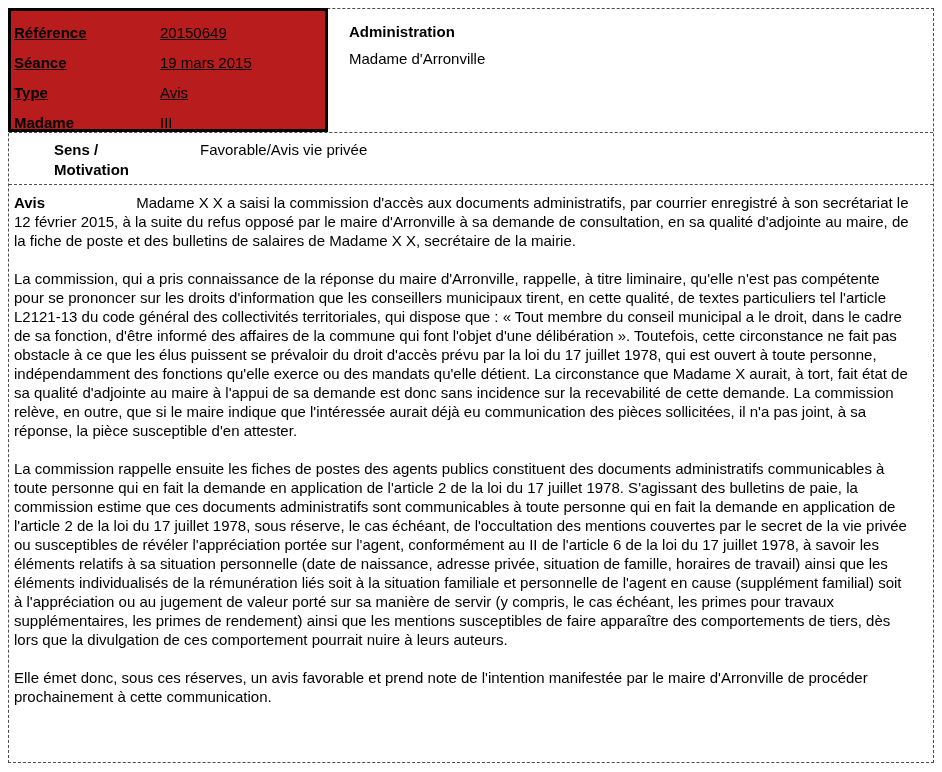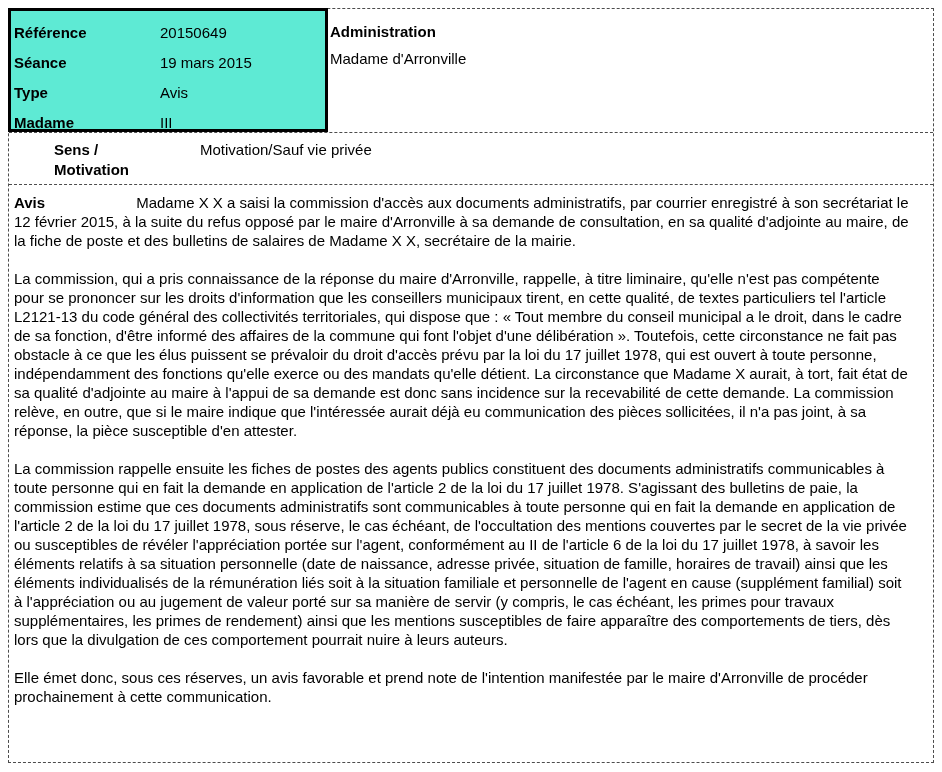--- a/index.html
+++ b/index.html
@@ -31,38 +31,39 @@
     display: flex;
     align-items: stretch;
   }
   .refbox {
     width: 320px;
     height: 124px;
     box-sizing: border-box;
     border: 3px solid #000000;
     margin: -1px 0 0 -1px;
     padding: 7px 0 0 3px;
-    background: #5eead4;
+    background: #b91c1c;
     flex: 0 0 auto;
+    text-decoration: underline;
   }
   .refrow {
     display: flex;
     height: 30px;
     line-height: 30px;
   }
   .reflabel {
     width: 146px;
     font-weight: bold;
   }
   .refvalue {
     flex: 1;
   }
   .admincell {
     flex: 1;
-    padding: 13px 8px 0 2px;
+    padding: 13px 8px 0 21px;
   }
   .adminheader {
     font-weight: bold;
     margin-bottom: 7px;
     line-height: 20px;
   }
   .adminvalue {
     line-height: 20px;
   }
   
@@ -134,21 +135,21 @@
     <div class="admincell">
       <div class="adminheader">Administration</div>
       <div class="adminvalue">Madame d'Arronville</div>
     </div>
 
   </div>
 
   <div class="row-sens">
     <div class="senslabel">Sens /
 Motivation</div>
-    <div class="sensvalue">Motivation/Sauf vie privée</div>
+    <div class="sensvalue">Favorable/Avis vie privée</div>
   </div>
 
   <div class="row-avis">
     <p class="para"><span class="avis-label">Avis</span><span class="tab"></span><span>Madame X X a saisi la commission d'accès aux documents administratifs, par courrier enregistré à son secrétariat le 12 février 2015, à la suite du refus opposé par le maire d'Arronville à sa demande de consultation, en sa qualité d'adjointe au maire, de la fiche de poste et des bulletins de salaires de Madame X X, secrétaire de la mairie.</span></p>
     <p class="para">La commission, qui a pris connaissance de la réponse du maire d'Arronville, rappelle, à titre liminaire, qu'elle n'est pas compétente pour se prononcer sur les droits d'information que les conseillers municipaux tirent, en cette qualité, de textes particuliers tel l'article L2121-13 du code général des collectivités territoriales, qui dispose que : « Tout membre du conseil municipal a le droit, dans le cadre de sa fonction, d'être informé des affaires de la commune qui font l'objet d'une délibération ». Toutefois, cette circonstance ne fait pas obstacle à ce que les élus puissent se prévaloir du droit d'accès prévu par la loi du 17 juillet 1978, qui est ouvert à toute personne, indépendamment des fonctions qu'elle exerce ou des mandats qu'elle détient. La circonstance que Madame X aurait, à tort, fait état de sa qualité d'adjointe au maire à l'appui de sa demande est donc sans incidence sur la recevabilité de cette demande. La commission relève, en outre, que si le maire indique que l'intéressée aurait déjà eu communication des pièces sollicitées, il n'a pas joint, à sa réponse, la pièce susceptible d'en attester.</p>
     <p class="para">La commission rappelle ensuite les fiches de postes des agents publics constituent des documents administratifs communicables à toute personne qui en fait la demande en application de l'article 2 de la loi du 17 juillet 1978. S'agissant des bulletins de paie, la commission estime que ces documents administratifs sont communicables à toute personne qui en fait la demande en application de l'article 2 de la loi du 17 juillet 1978, sous réserve, le cas échéant, de l'occultation des mentions couvertes par le secret de la vie privée ou susceptibles de révéler l'appréciation portée sur l'agent, conformément au II de l'article 6 de la loi du 17 juillet 1978, à savoir les éléments relatifs à sa situation personnelle (date de naissance, adresse privée, situation de famille, horaires de travail) ainsi que les éléments individualisés de la rémunération liés soit à la situation familiale et personnelle de l'agent en cause (supplément familial) soit à l'appréciation ou au jugement de valeur porté sur sa manière de servir (y compris, le cas échéant, les primes pour travaux supplémentaires, les primes de rendement) ainsi que les mentions susceptibles de faire apparaître des comportements de tiers, dès lors que la divulgation de ces comportement pourrait nuire à leurs auteurs.</p>
     <p class="para">Elle émet donc, sous ces réserves, un avis favorable et prend note de l'intention manifestée par le maire d'Arronville de procéder prochainement à cette communication.</p>
   </div>
 
 </div>

